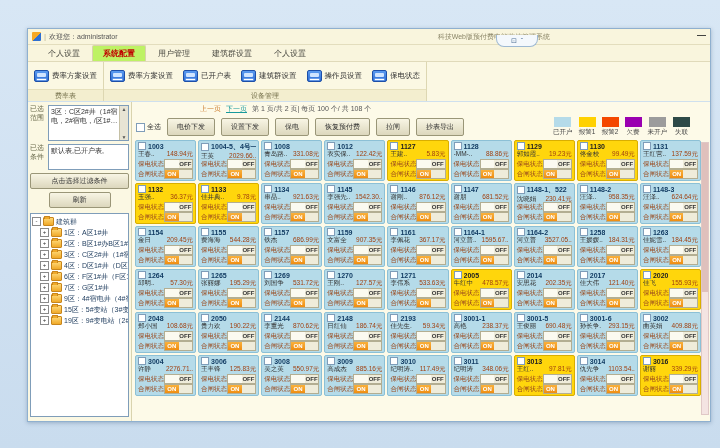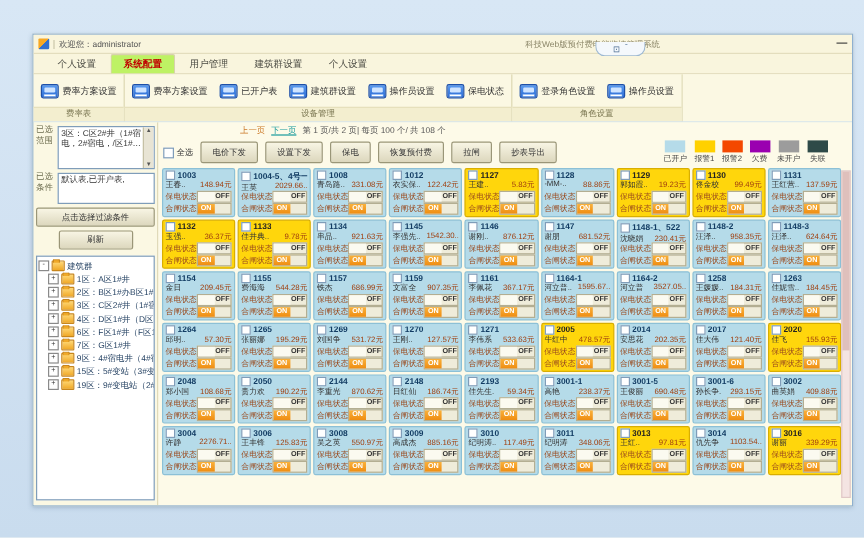--- a/index.html
+++ b/index.html
@@ -145,33 +145,20 @@
             <span class="micon"></span>
             <span>操作员设置</span>
           </div>
           <div class="rbtn">
             <span class="micon"></span>
             <span>保电状态</span>
           </div>
         </div>
         <div class="rglabel">设备管理</div>
       </div>
-      <div class="rgroup">
-        <div class="rbtns">
-          <div class="rbtn">
-            <span class="micon"></span>
-            <span>登录角色设置</span>
-          </div>
-          <div class="rbtn">
-            <span class="micon"></span>
-            <span>操作员设置</span>
-          </div>
-        </div>
-        <div class="rglabel">角色设置</div>
-      </div>
       <div class="rgroup fill"></div>
     </div>
 
 
   <div class="content">
 
     <div class="sidebar">
       <div class="fieldrow">
         <span class="fieldlabel">已选范围</span>
         <div class="listbox">

